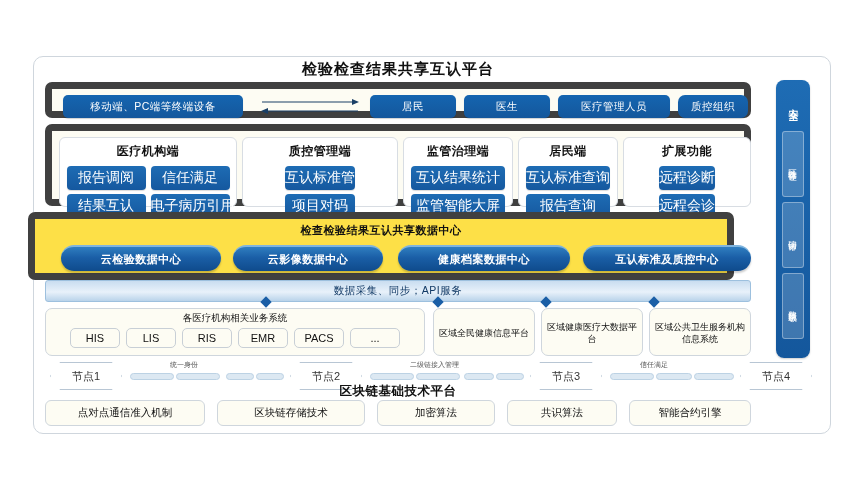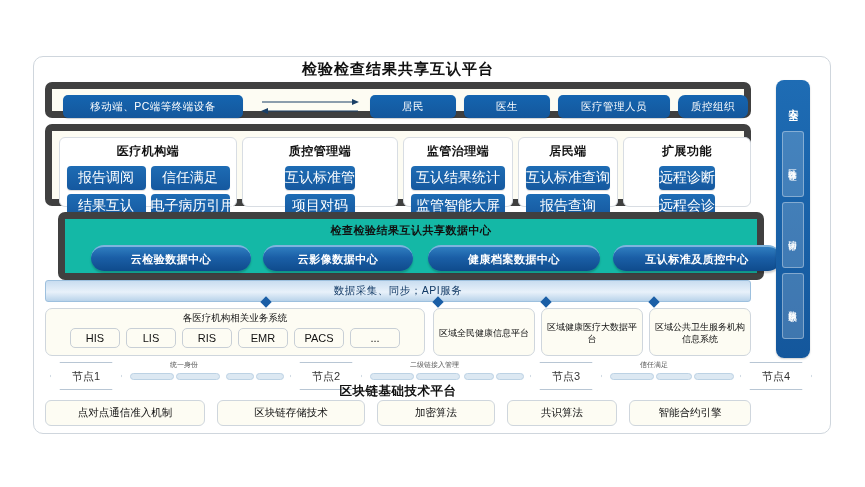--- a/index.html
+++ b/index.html
@@ -104,21 +104,21 @@
   .m3 { left: 351px; width: 110px; }
   .m4 { left: 466px; width: 100px; }
   .m5 { left: 571px; width: 128px; }
   .m1 .chip { width: 79px; }
   .m2 .chip { width: 70px; }
   .m3 .chip { width: 94px; }
   .m4 .chip { width: 84px; }
   .m5 .chip { width: 56px; }
 
   
-  .panel-dc { left: 58px; top: 212px; width: 706px; height: 68px; background:#14b8a6; }
+  .panel-dc { left: 28px; top: 212px; width: 706px; height: 68px; background:#fde047; }
   .dc-title {
     text-align: center; font-size: 11px; font-weight: bold;
     color: #111111; margin-top: 4px; letter-spacing: .5px;
   }
   .dc-row { position: absolute; top: 26px; left: 0; width: 706px; height: 30px; }
   .dc {
     position: absolute; top: 0; height: 26px;
     border-radius: 13px/13px;
     background: linear-gradient(180deg,#2f7ec0 0%,#1a5ea6 45%,#0f4b8c 100%);
     color: #ffffff;

